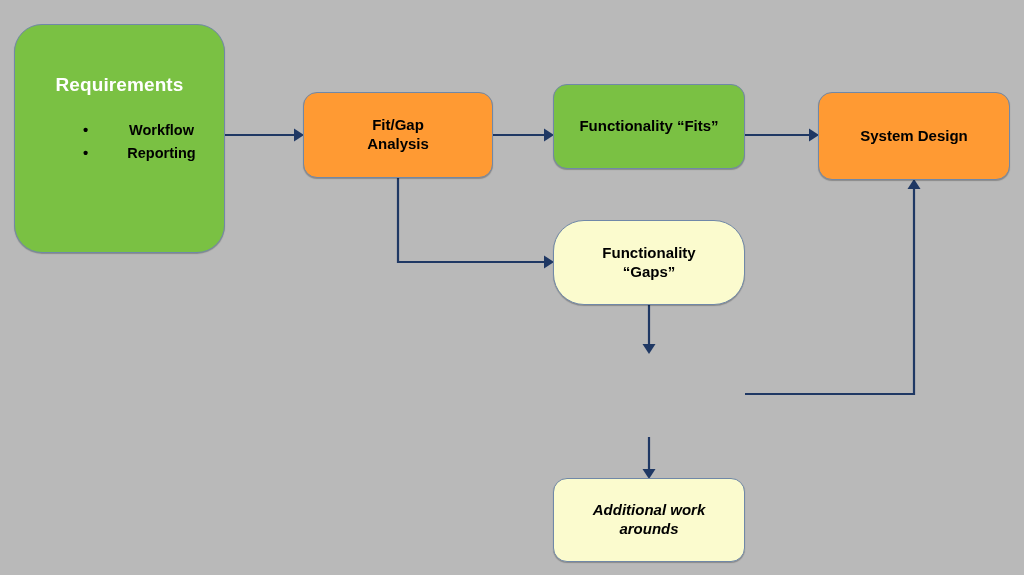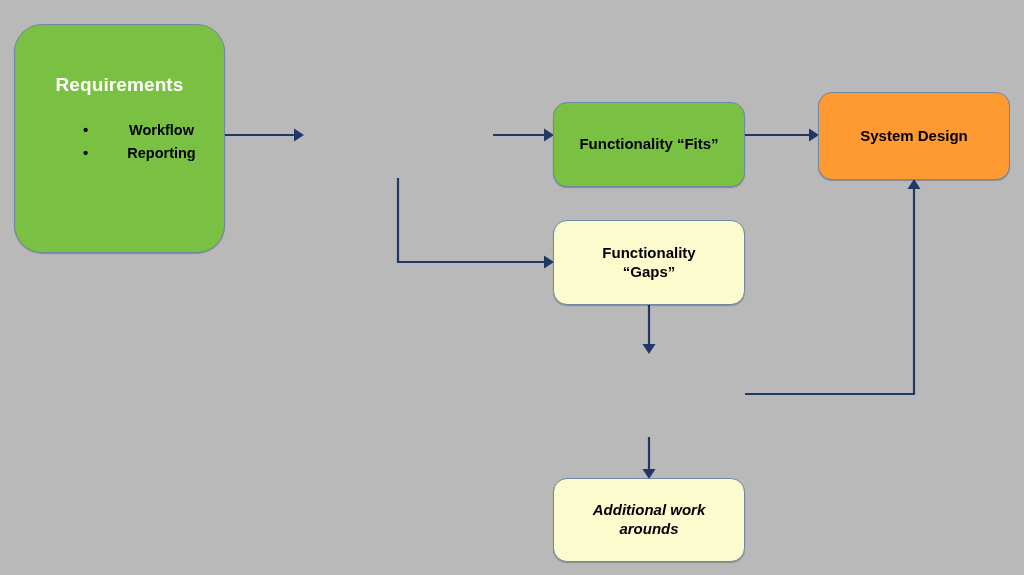--- a/index.html
+++ b/index.html
@@ -81,23 +81,23 @@
   }
   #node-requirements li::before {
     content: "\2022";
     position: absolute;
     left: 0;
     top: -1px;
     font-size: 15px;
   }
 
   #node-fitgap       { left: 303px; top: 92px;  width: 190px; height: 86px; font-size: 15px; }
-  #node-fits         { left: 553px; top: 102px;  width: 192px; height: 85px; font-size: 15px; }
+  #node-fits         { left: 553px; top: 84px;  width: 192px; height: 85px; font-size: 15px; }
   #node-system       { left: 818px; top: 92px;  width: 192px; height: 88px; font-size: 15px; }
-  #node-gaps         { left: 553px; top: 220px; width: 192px; height: 85px; font-size: 15px; }
+  #node-gaps         { left: 553px; top: 220px; width: 192px; height: 85px; font-size: 15px; border-radius: 31px; }
   #node-workarounds  { left: 553px; top: 353px; width: 192px; height: 84px; font-size: 15px; }
   #node-workorders   { left: 553px; top: 478px; width: 192px; height: 84px; font-size: 15px; font-style: italic; }
 
   #connectors {
     position: absolute;
     left: 0; top: 0;
     width: 1024px;
     height: 575px;
     pointer-events: none;
   }
@@ -183,20 +183,24 @@
   </svg>
 
   <div class="node green" id="node-requirements">
     <div class="title">Requirements</div>
     <ul>
       <li>Workflow</li>
       <li>Reporting</li>
     </ul>
   </div>
 
+  <div class="node orange" id="node-fitgap">
+    <div>Fit/Gap</div>
+    <div>Analysis</div>
+  </div>
 
   <div class="node green" id="node-fits">
     <div>Functionality “Fits”</div>
   </div>
 
   <div class="node orange" id="node-system">
     <div>System Design</div>
   </div>
 
   <div class="node yellow" id="node-gaps">

